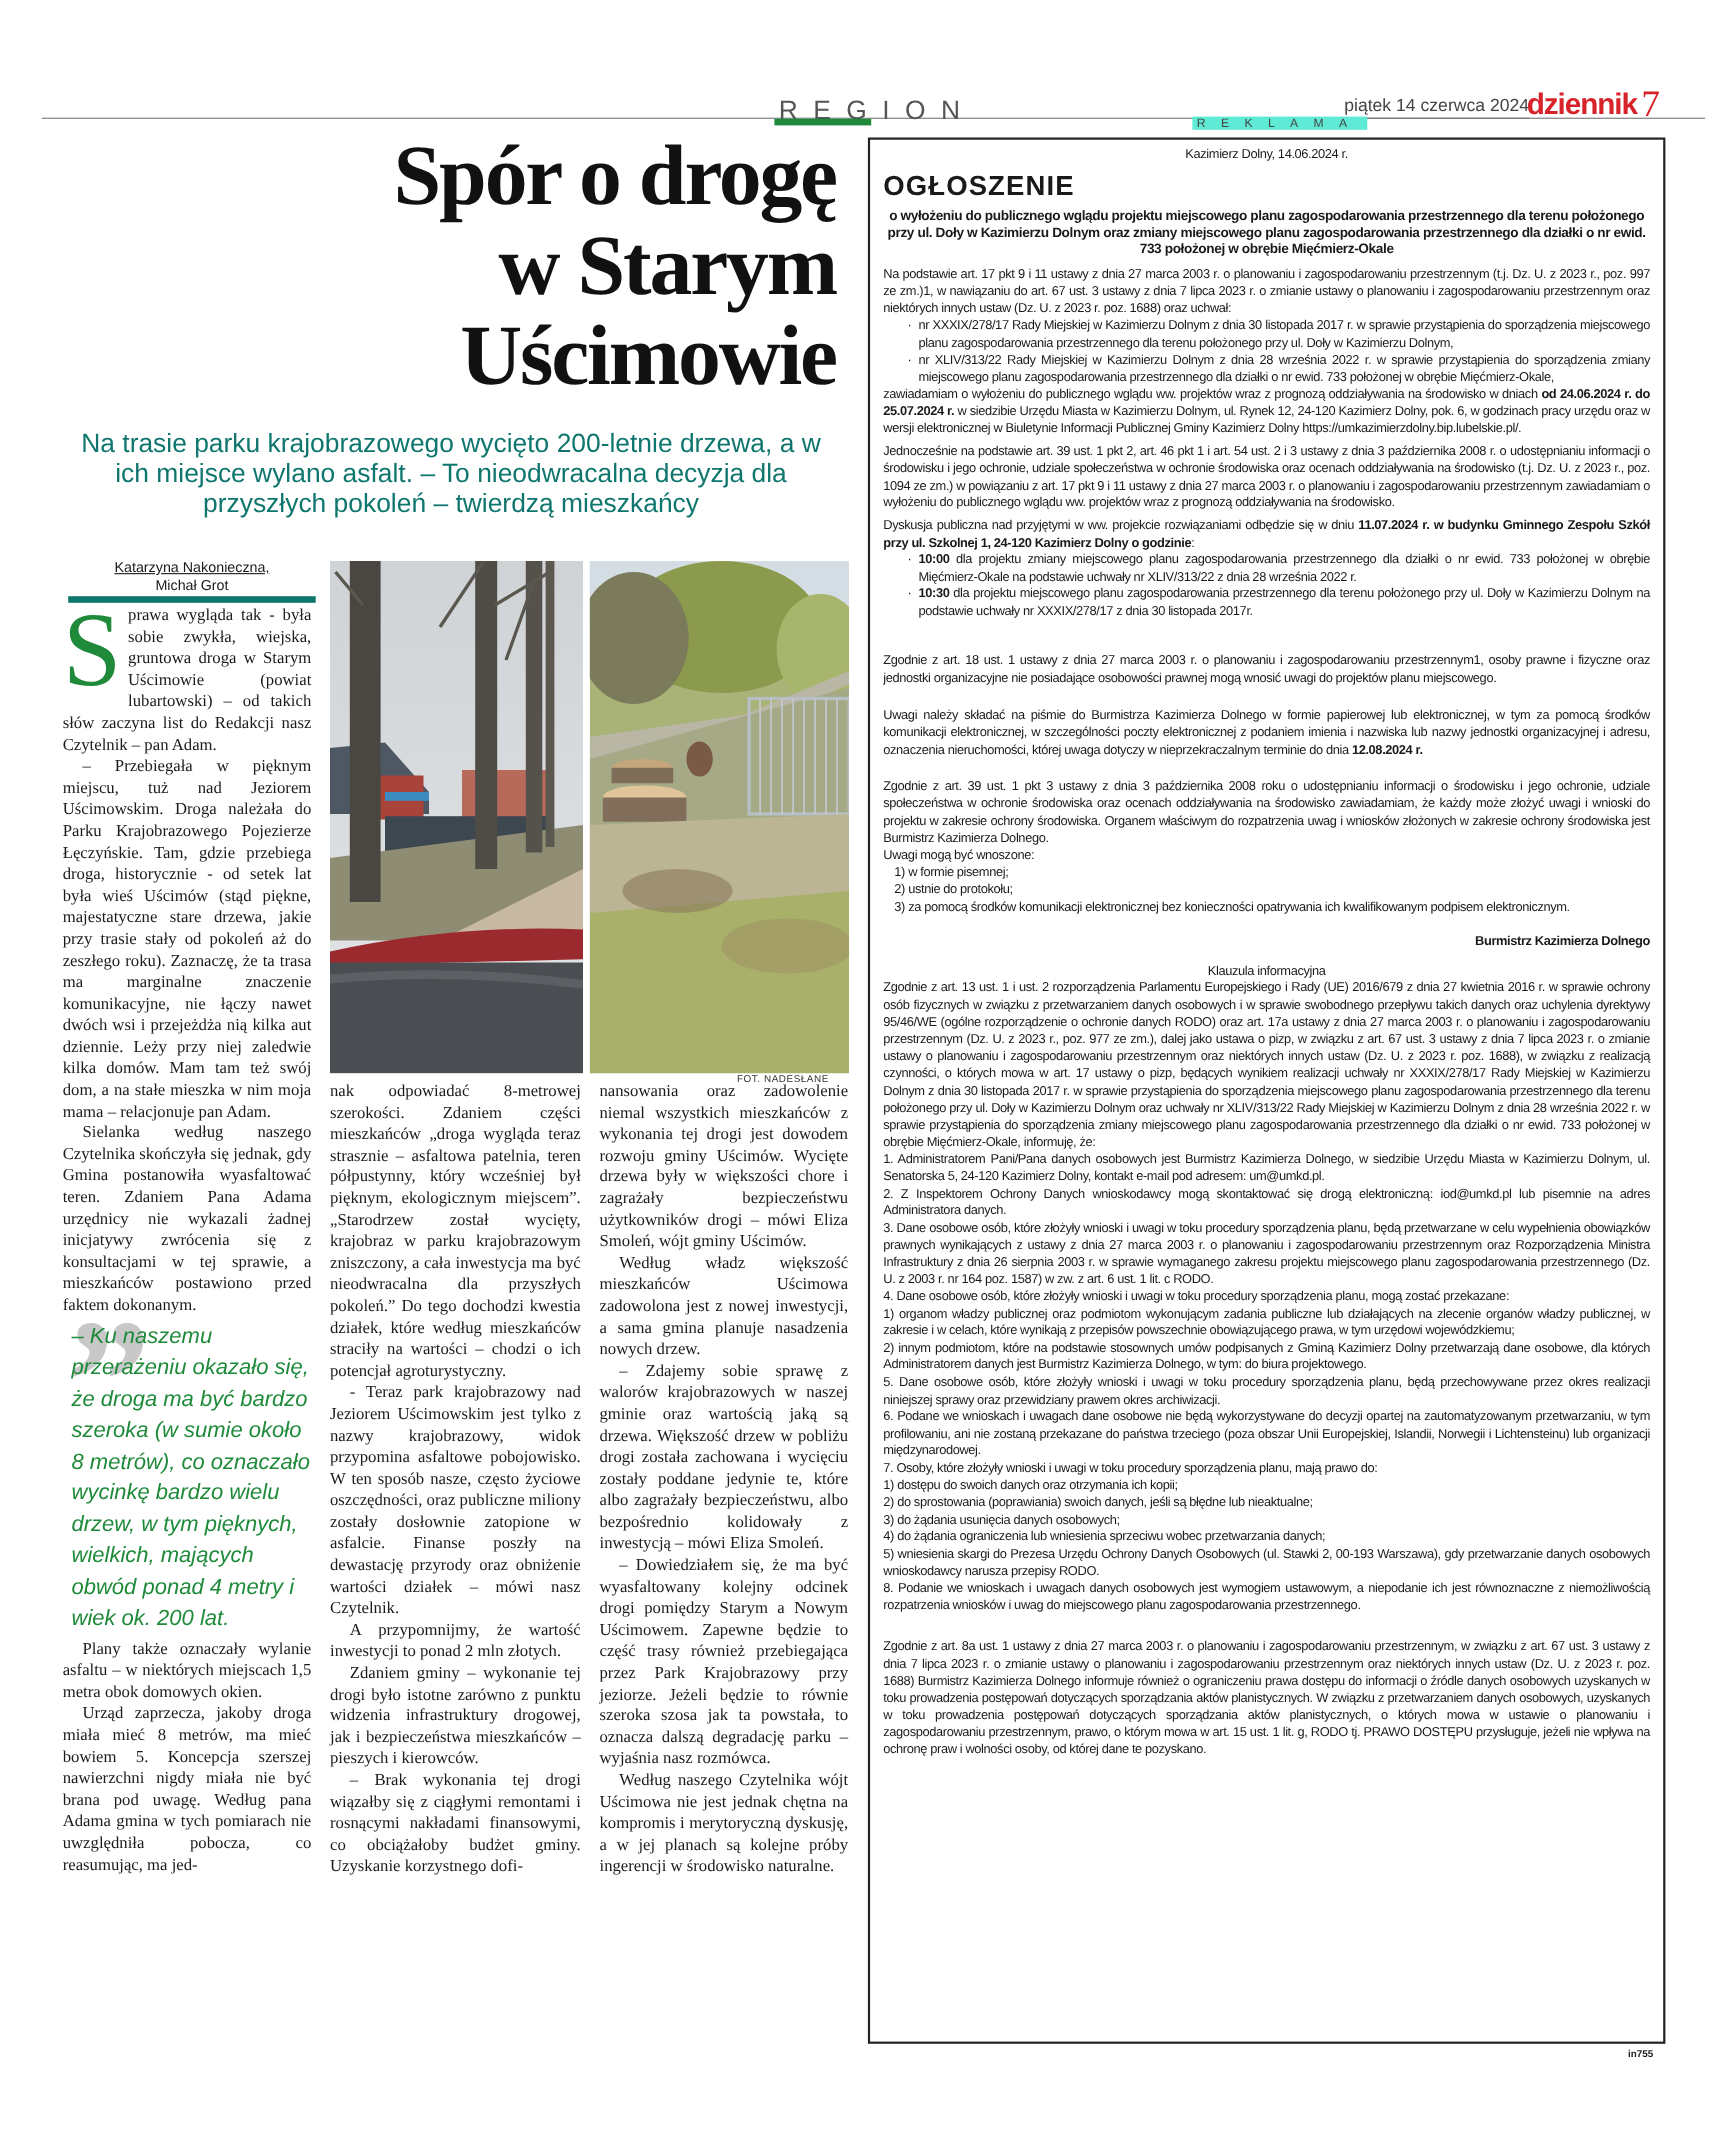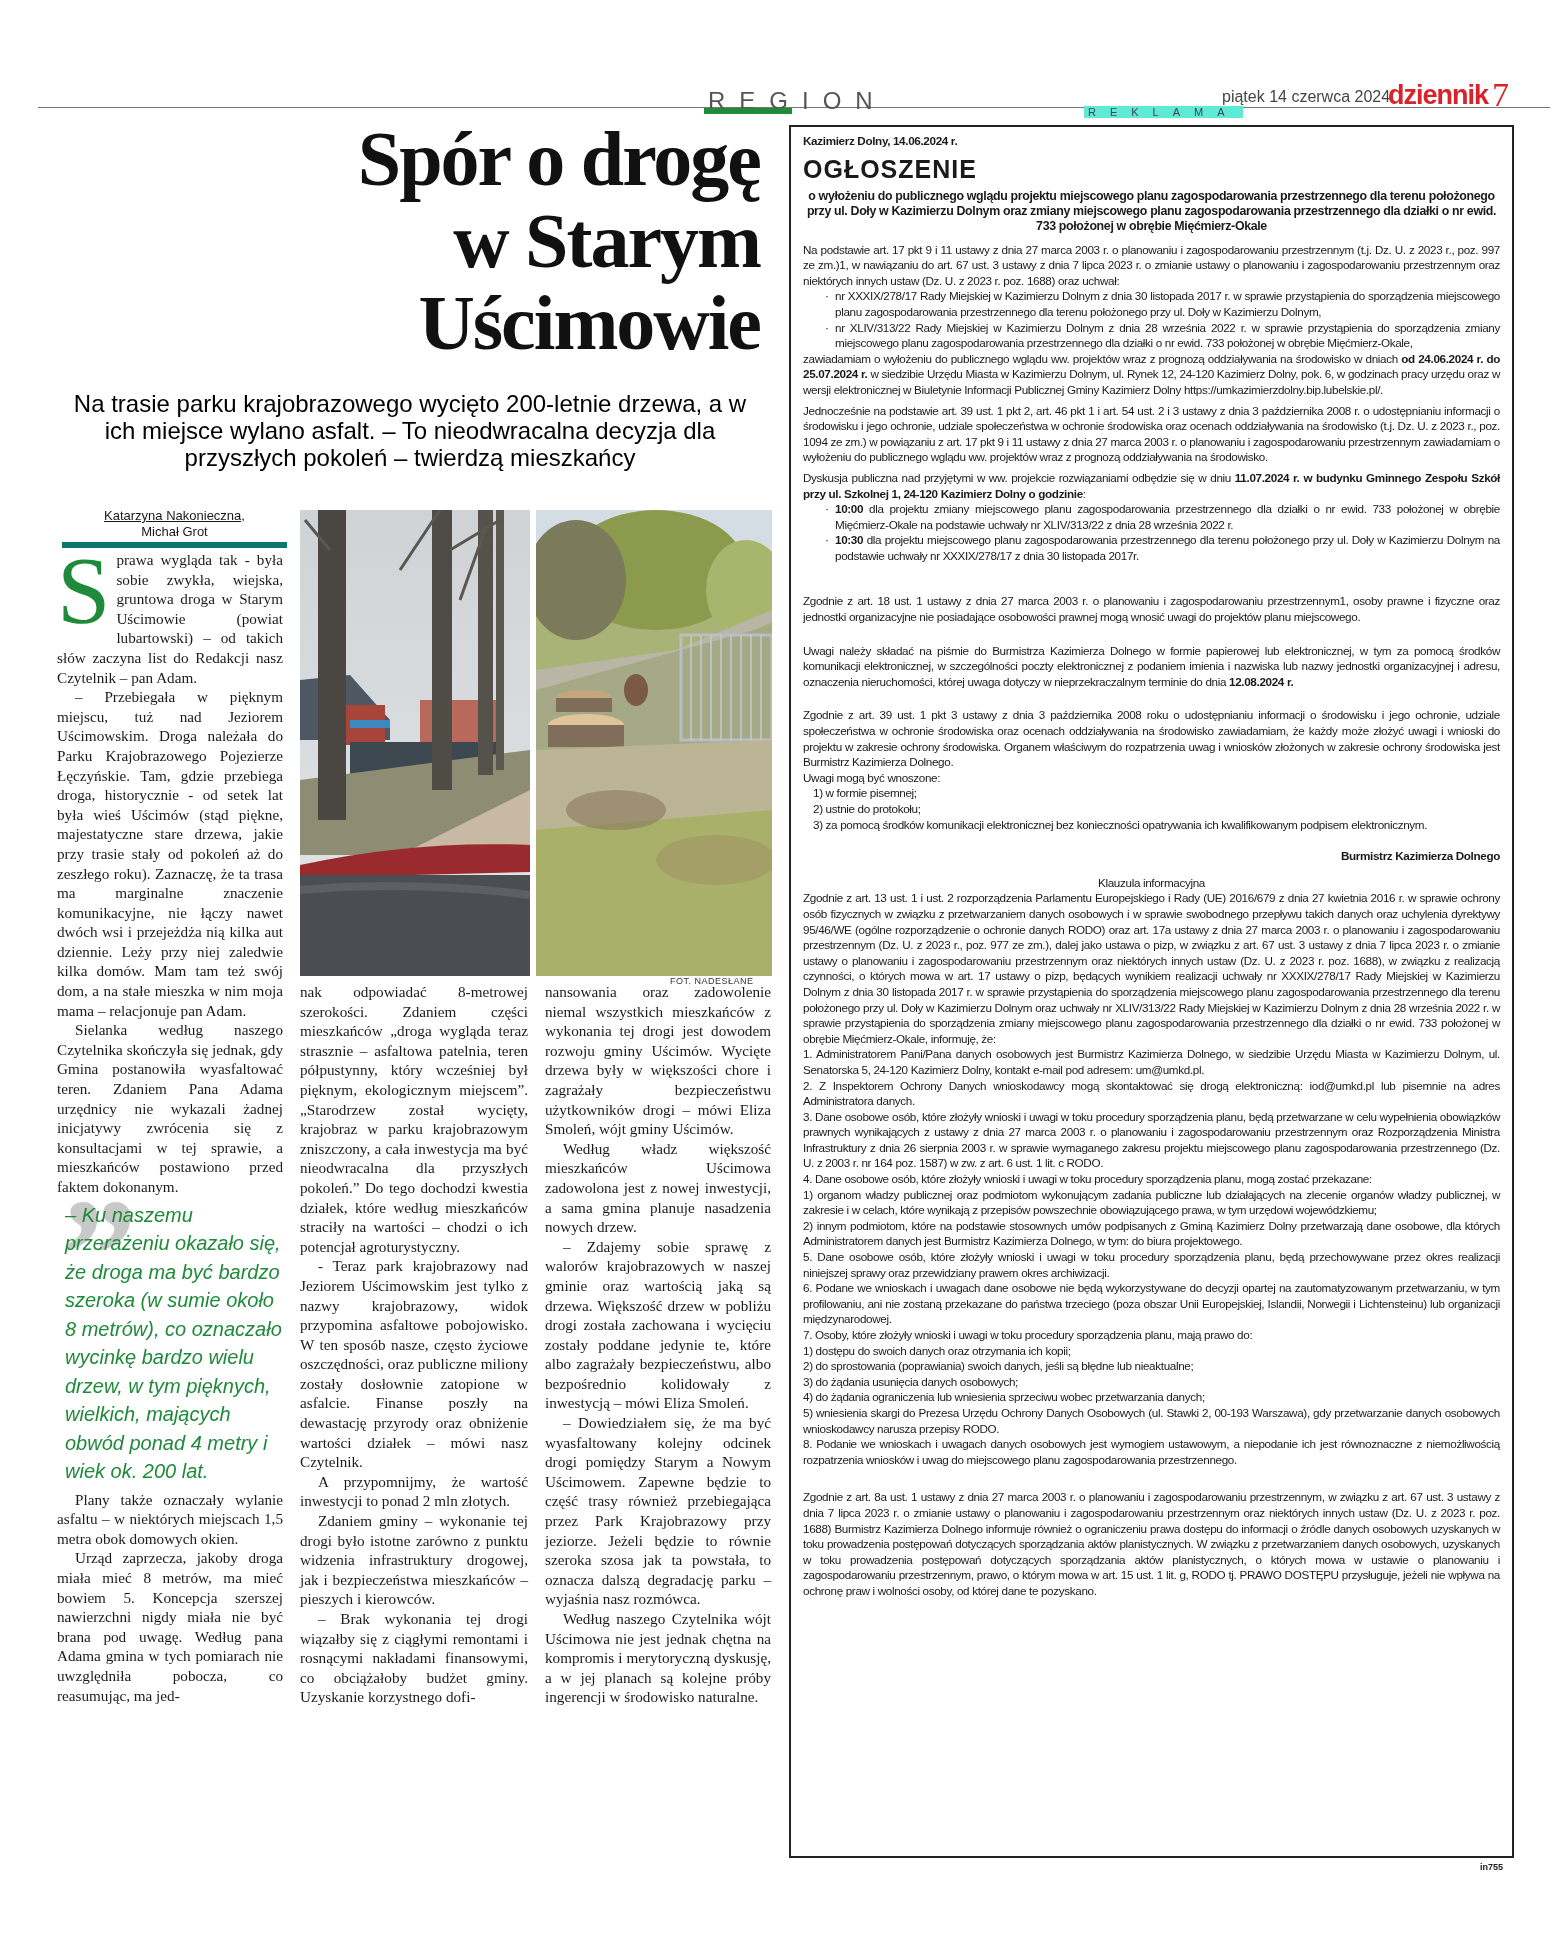--- a/index.html
+++ b/index.html
@@ -7,38 +7,38 @@
   
   .hdr-line{position:absolute;left:38px;top:107px;width:1512px;height:1px;background:#777;}
   .region{position:absolute;left:708px;top:87px;font-family:"Liberation Sans",sans-serif;font-size:24px;letter-spacing:14px;color:#555;font-weight:300;}
   .region-bar{position:absolute;left:704px;top:108px;width:88px;height:6px;background:#1e8a3a;}
   .date{position:absolute;left:1222px;top:88px;font-family:"Liberation Sans",sans-serif;font-size:16px;color:#444;border-bottom:1px solid #777;padding-bottom:1px;}
   .brand{position:absolute;left:1388px;top:80px;font-family:"Liberation Sans",sans-serif;font-size:27px;font-weight:bold;color:#d8232a;letter-spacing:-1px;}
   .pagenum{position:absolute;left:1492px;top:76px;font-family:"Liberation Serif",serif;font-size:34px;color:#d8232a;}
   .reklama{position:absolute;left:1084px;top:106px;font-family:"Liberation Sans",sans-serif;font-size:11px;letter-spacing:14px;color:#444;background:#5eead4;padding:0 4px;}
   
   .headline{position:absolute;left:40px;top:118px;width:720px;text-align:right;font-family:"Liberation Serif",serif;font-weight:bold;font-size:78px;line-height:82px;letter-spacing:-2px;color:#111;}
-  .lead{position:absolute;left:60px;top:390px;width:700px;text-align:center;font-family:"Liberation Sans",sans-serif;font-size:24px;line-height:27px;color:#000000;font-weight:300;}
+  .lead{position:absolute;left:60px;top:390px;width:700px;text-align:center;font-family:"Liberation Sans",sans-serif;font-size:24px;line-height:27px;color:#0f766e;font-weight:300;}
   .byline{position:absolute;left:62px;top:508px;width:225px;text-align:center;font-family:"Liberation Sans",sans-serif;font-size:13px;line-height:16px;border-bottom:6px solid #0f766e;padding-bottom:2px;}
   .byline .a1{text-decoration:underline;}
   
   .col{position:absolute;font-family:"Liberation Serif",serif;font-size:15.2px;line-height:19.6px;text-align:justify;hyphens:manual;}
   .col p{margin:0;text-indent:18px;}
   .col p.noind{text-indent:0;}
   .drop{float:left;font-family:"Liberation Serif",serif;font-size:96px;line-height:78px;color:#1e8a3a;margin:2px 6px 0 0;}
   .quote{position:relative;margin:4px 0 4px 0;padding-left:8px;font-family:"Liberation Sans",sans-serif;font-style:italic;font-size:20px;line-height:28.5px;color:#1e8a3a;text-align:left;}
   .quote-mark{position:absolute;left:-4px;top:-26px;font-family:"Liberation Serif",serif;font-size:160px;line-height:160px;color:#c8c8c8;font-weight:bold;z-index:0;}
   .quote-text{position:relative;z-index:1;}
   
   .photo{position:absolute;overflow:hidden;}
   .credit{position:absolute;left:670px;top:976px;font-family:"Liberation Sans",sans-serif;font-size:9px;color:#333;letter-spacing:0.5px;}
   
   .notice{position:absolute;left:789px;top:125px;width:725px;height:1733px;border:2px solid #222;box-sizing:border-box;padding:6px 12px 0 12px;font-family:"Liberation Sans",sans-serif;font-size:11.7px;line-height:15.6px;color:#1a1a1a;text-align:justify;letter-spacing:-0.35px;}
   .notice p{margin:0 0 5px 0;}
-  .notice .right{text-align:left;font-weight:bold;}
+  .notice .right{text-align:center;}
   .notice .center{text-align:center;}
   .n-title{font-weight:bold;font-size:25px;line-height:30px;margin:3px 0 5px 0;letter-spacing:1px;}
   .n-sub{text-align:center;font-weight:bold;font-size:12.4px;line-height:15px;margin-bottom:8px;}
   .notice ul{list-style:none;margin:0 0 0 24px;padding:0;}
   .notice li{position:relative;padding-left:8px;}
   .notice li:before{content:"·";position:absolute;left:-2px;}
   .gap{height:13px;}
   .sig{text-align:right;font-weight:bold;margin:16px 0 11px 0;}
   .code{position:absolute;left:1480px;top:1862px;font-family:"Liberation Sans",sans-serif;font-size:9px;font-weight:bold;color:#222;}
   .lst{margin:0;padding-left:10px;}

